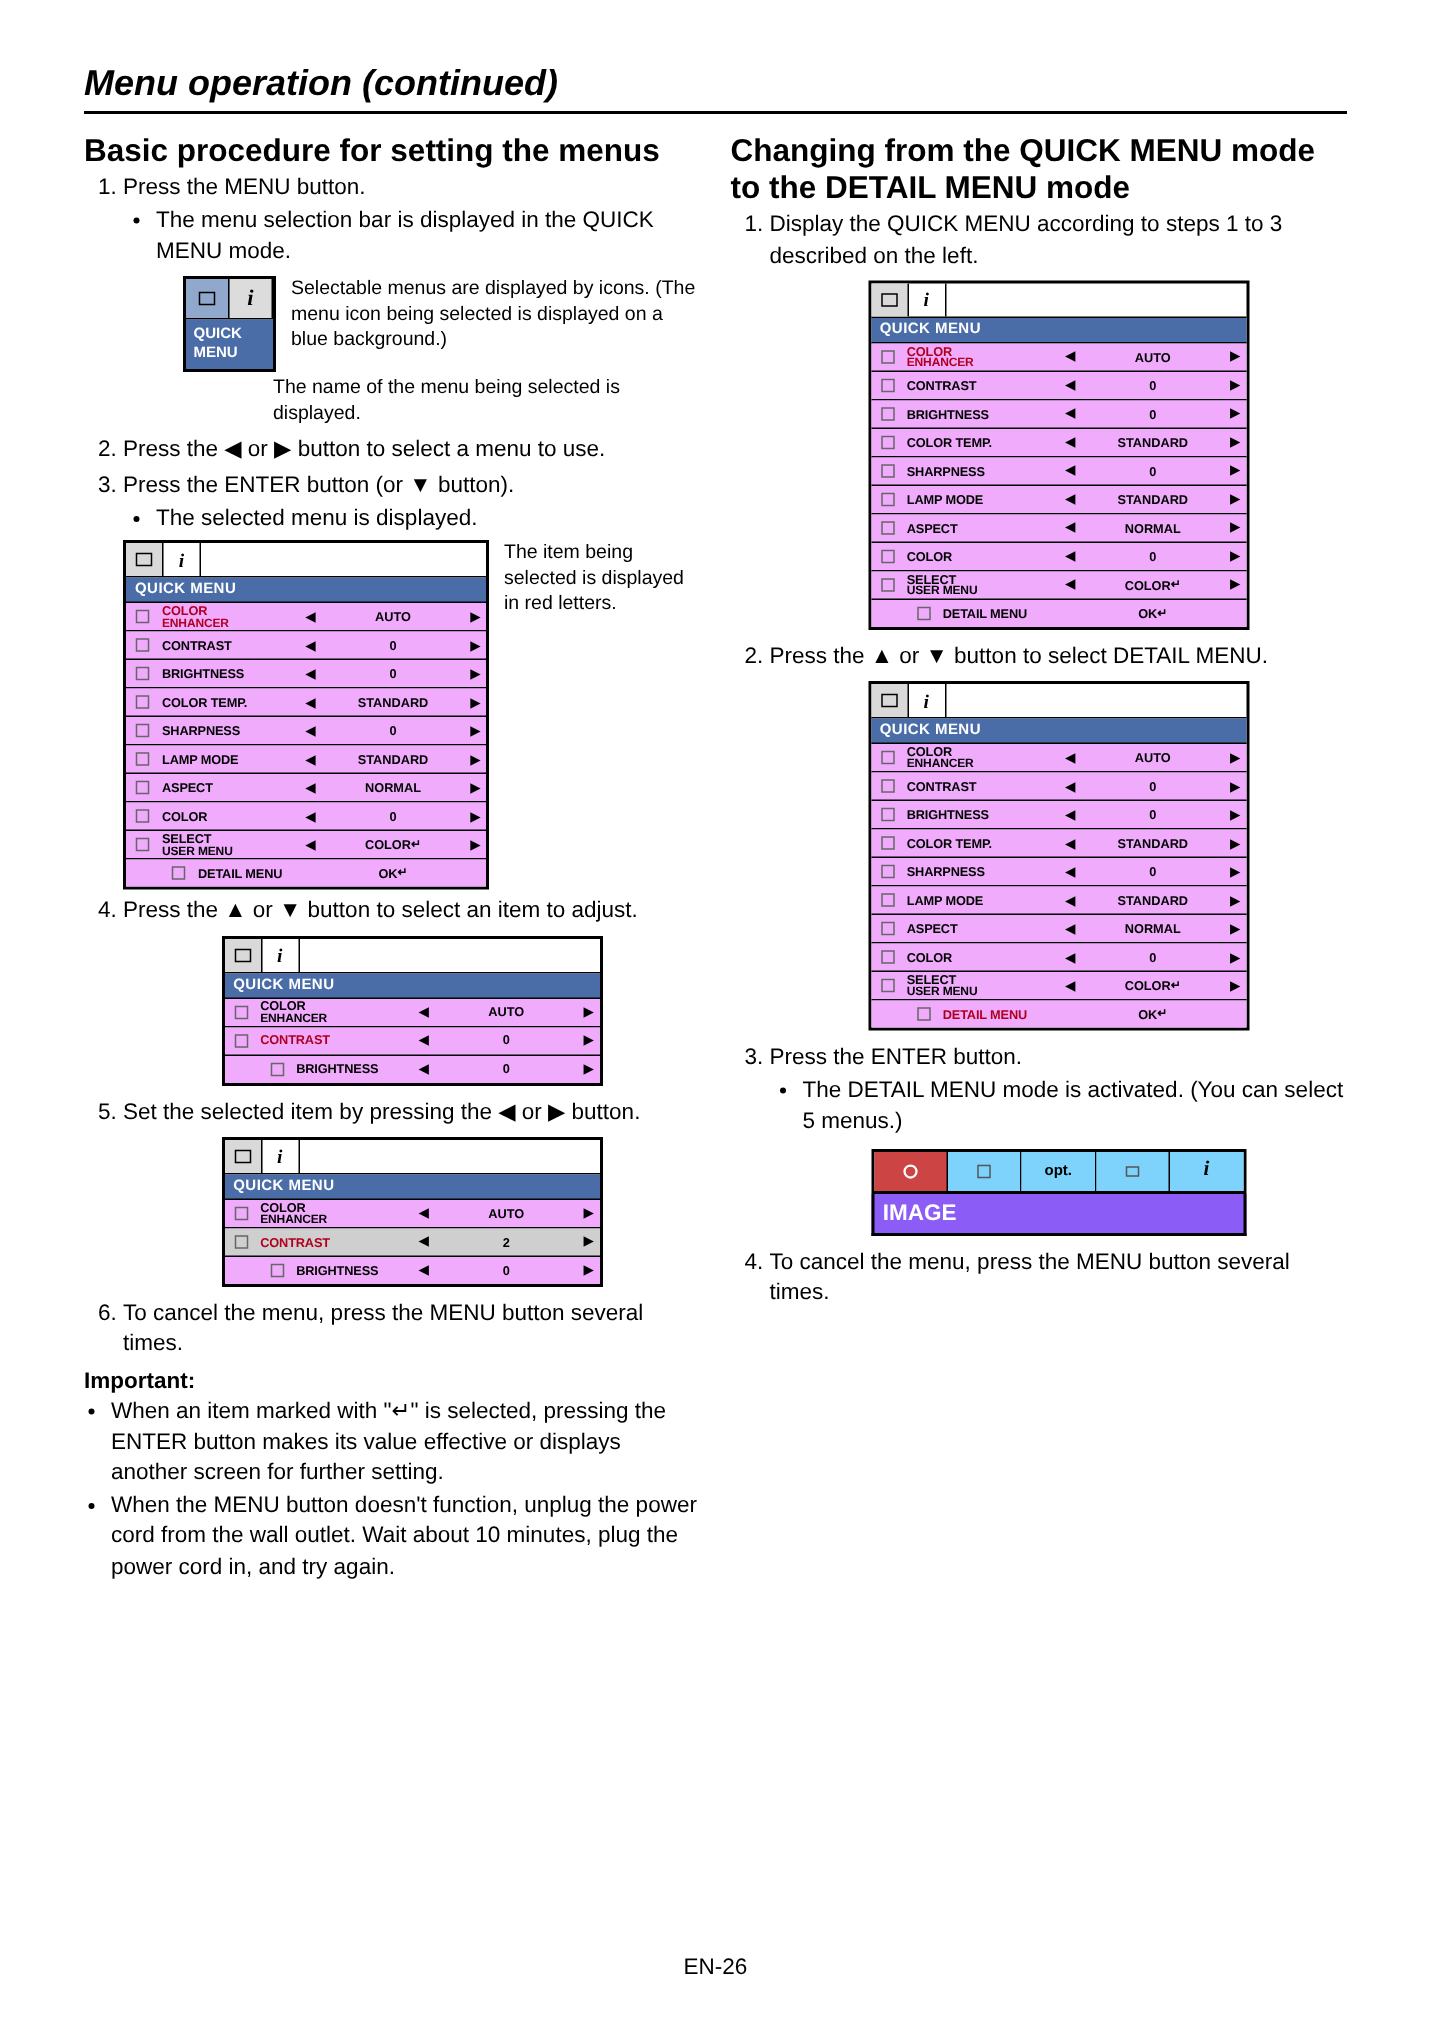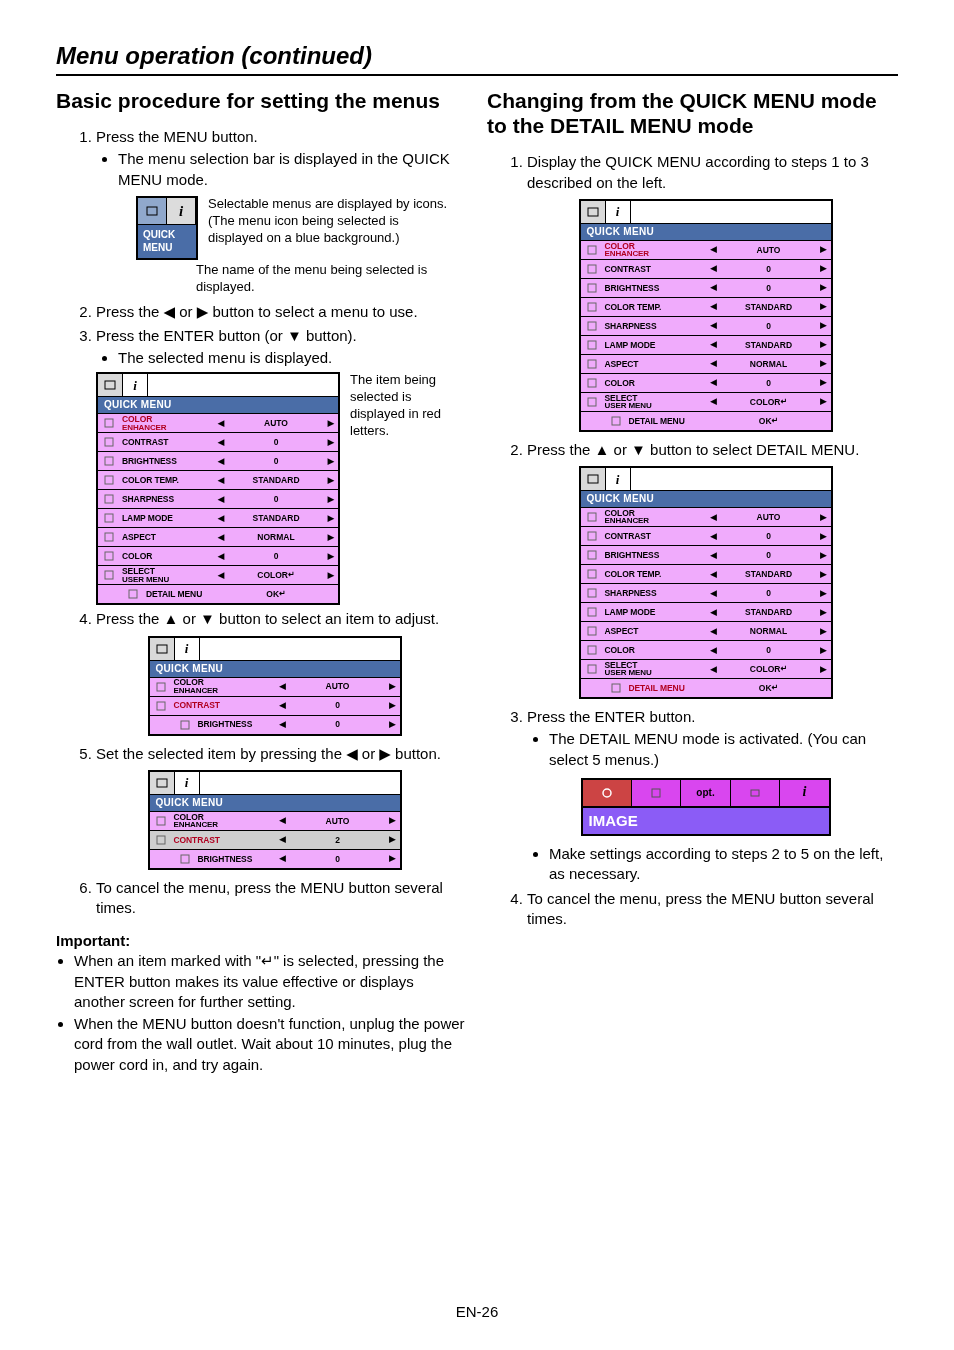--- a/index.html
+++ b/index.html
@@ -2,21 +2,21 @@
 <html><head>
 <meta charset="utf-8">
 <style>
   html,body{margin:0;padding:0;background:#fff;font-family:Arial,Helvetica,sans-serif;color:#000;}
   .page{width:954px;height:1350px;margin:0 auto;position:relative;box-sizing:border-box;padding:42px 56px 0 56px;}
   .title-rule{border-bottom:2px solid #000;margin-bottom:12px;}
   .page-title{font-size:24px;font-weight:bold;font-style:italic;padding-bottom:4px;}
   .cols{display:flex;gap:20px;}
   .col{flex:1;min-width:0;}
   h2{font-size:21px;font-weight:bold;margin:0 0 2px 0;line-height:1.2;}
-  .ol{padding-left:26px;margin:14px;font-size:15px;line-height:1.35;}
+  .ol{padding-left:26px;margin:0;font-size:15px;line-height:1.35;}
   .ol > li{margin-bottom:4px;}
   .ul{list-style:disc;padding-left:22px;margin:2px 0 4px 0;}
   .ul > li{margin-bottom:2px;}
   .textblock{font-size:15px;line-height:1.35;}
   .imp{font-weight:bold;font-size:15px;margin-top:6px;}
   .pgnum{position:absolute;bottom:30px;left:0;right:0;text-align:center;font-size:15px;}
   .menu-wrap{margin:6px 0 8px 0;}
   .menu-box{border:2px solid #000;width:250px;font-size:10px;line-height:1;background:#fff;margin:0 auto;}
   .menu-tabs{display:flex;height:22px;border-bottom:1px solid #000;}
   .menu-tab{width:24px;border-right:1px solid #000;display:flex;align-items:center;justify-content:center;font-family:serif;font-weight:bold;font-size:13px;}
@@ -37,21 +37,21 @@
   .callout{font-size:13px;line-height:1.3;}
   .diagram-a{display:flex;gap:10px;margin:6px 0 2px 40px;}
   .diagram-a .box{border:2px solid #000;width:120px;}
   .diagram-a .tabs{display:flex;height:26px;border-bottom:1px solid #000;background:#dcdcdc;}
   .diagram-a .tab{width:28px;display:flex;align-items:center;justify-content:center;border-right:1px solid #000;font-family:serif;font-weight:bold;}
   .diagram-a .tab.active{background:#90a8cc;}
   .diagram-a .bar{background:#4a6da7;color:#fff;font-size:10px;font-weight:bold;padding:3px 5px;}
   
   .detail-tabs{width:250px;margin:8px auto;}
   .detail-tabs .row{display:flex;height:26px;border:2px solid #000;}
-  .detail-tabs .t{flex:1;border-right:1px solid #000;display:flex;align-items:center;justify-content:center;font-size:10px;font-weight:bold;background:#d946ef;}
+  .detail-tabs .t{flex:1;border-right:1px solid #000;display:flex;align-items:center;justify-content:center;font-size:10px;font-weight:bold;background:#7dd3fc;}
   .detail-tabs .t.active{background:#cc4444;color:#fff;}
   .detail-tabs .t:last-child{border-right:none;}
   .detail-tabs .t.info{font-family:serif;font-style:italic;font-size:14px;}
   .detail-label{border:2px solid #000;border-top:none;background:#8b5cf6;color:#fff;font-size:15px;font-weight:bold;padding:3px 6px;}
   svg.ic{width:12px;height:12px;}
 </style>
 </head>
 <body>
 
 <div class="page">
@@ -641,23 +641,20 @@
               <div class="t">
                   <svg class="ic" viewBox="0 0 12 12">
                     <rect x="2" y="3" width="8" height="6" fill="none" stroke="#555"></rect>
                   </svg>
                 </div>
               <div class="t info">i</div>
             </div>
             <div class="detail-label">IMAGE</div>
           </div>
 
-          <ul class="ul">
-              <li>Make settings according to steps 2 to 5 on the left, as necessary.</li>
-            </ul>
         </li>
 
         <li>To cancel the menu, press the MENU button several times.</li>
       </ol>
     </div>
   </div>
 
   <div class="pgnum">EN-26</div>
 </div>
 

